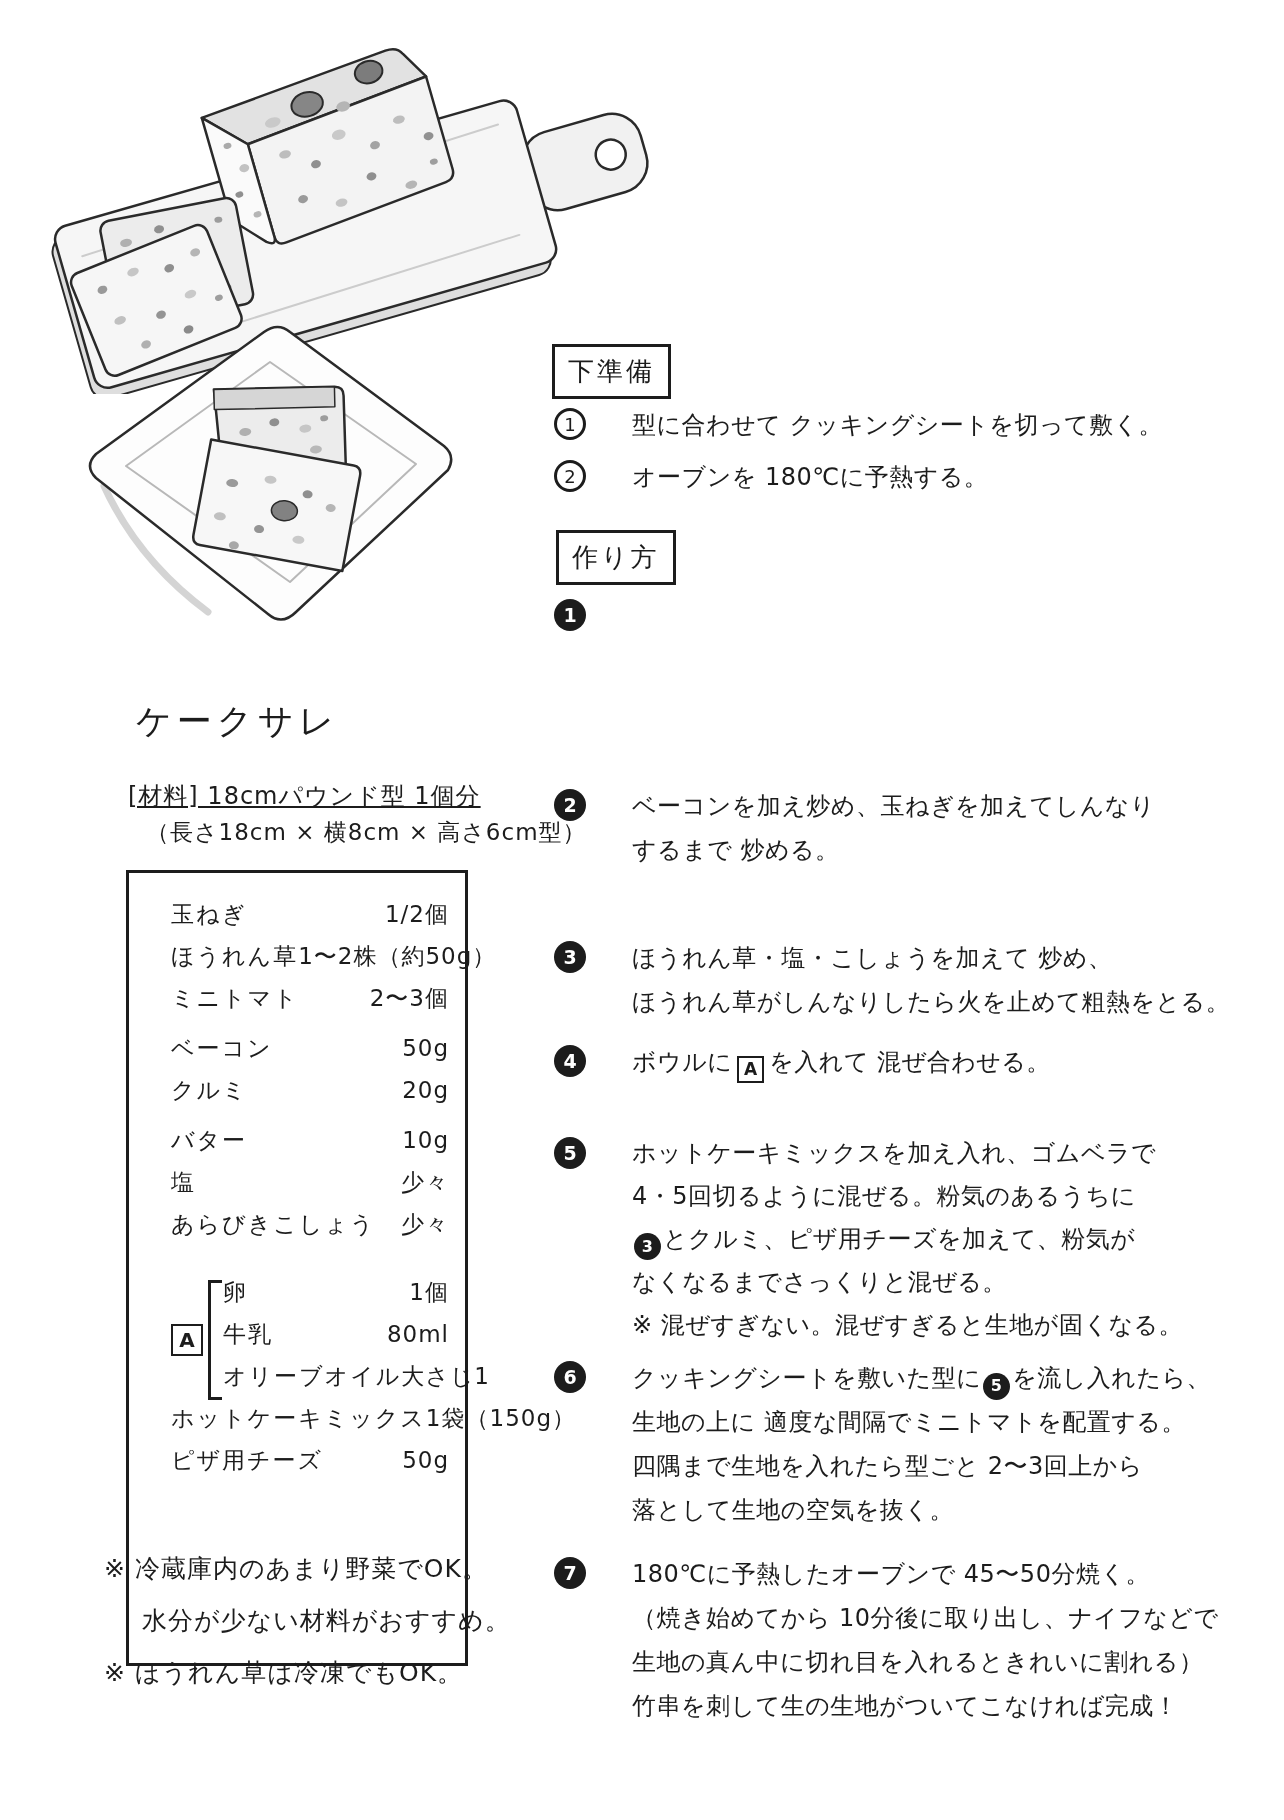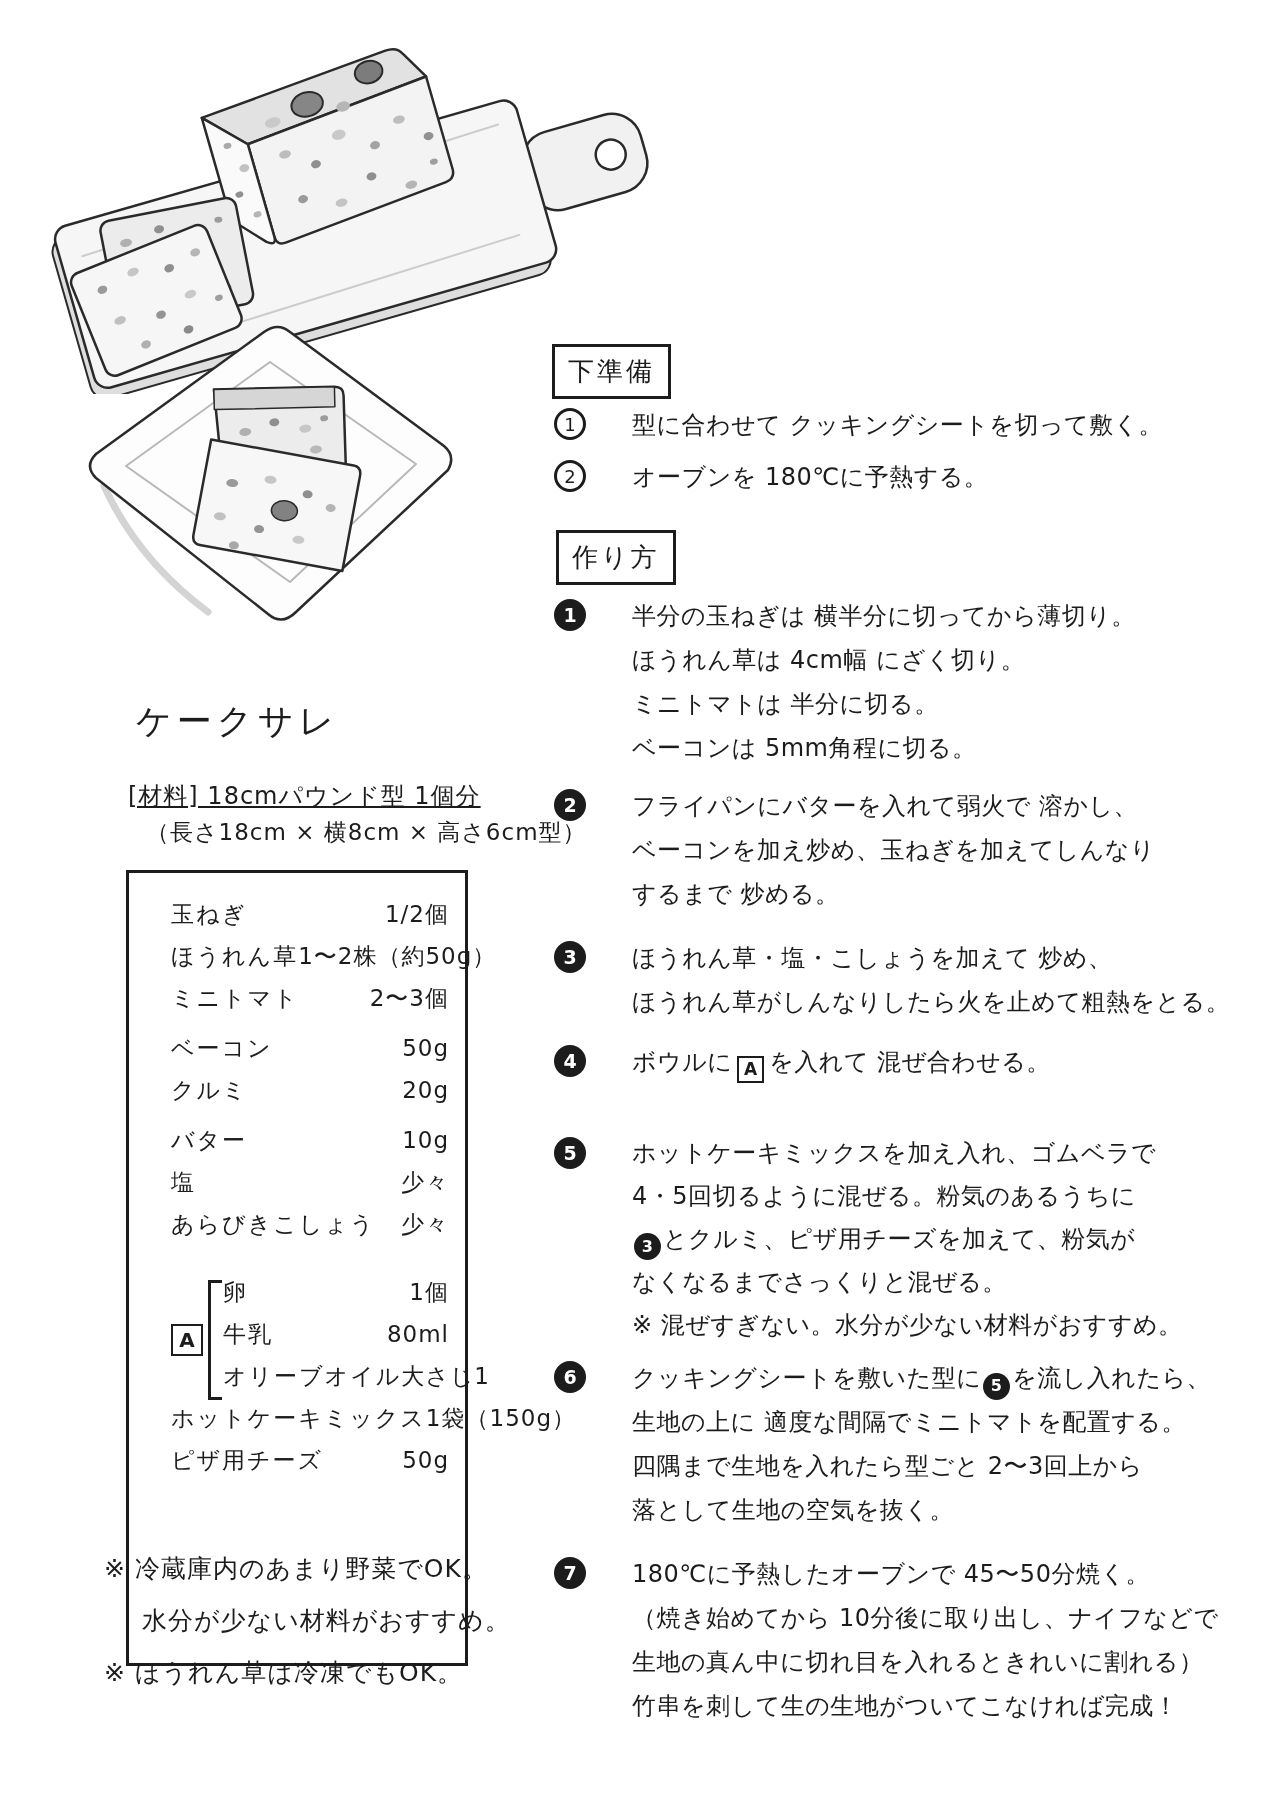--- a/index.html
+++ b/index.html
@@ -259,32 +259,25 @@
 </div>
 <div class="prep-step" style="top:460px;">
   <div class="onum">2</div>
   <div class="ptext">オーブンを 180℃に予熱する。</div>
 </div>
 
 <div class="sec-hdr" style="left:556px; top:530px;">作り方</div>
 
 <div class="dir-step" style="top:594px;">
   <div class="badge">1</div>
-  <div class="step-lines">
-    <div class="sline">半分の玉ねぎは 横半分に切ってから薄切り。</div>
-    <div class="sline">ほうれん草は 4cm幅 にざく切り。</div>
-    <div class="sline">ミニトマトは 半分に切る。</div>
-    <div class="sline">ベーコンは 5mm角程に切る。</div>
-  </div>
 </div>
 
 <div class="dir-step" style="top:784px;">
   <div class="badge">2</div>
   <div class="step-lines">
-    <div class="sline">フライパンにバターを入れて弱火で 溶かし、</div>
     <div class="sline">ベーコンを加え炒め、玉ねぎを加えてしんなり</div>
     <div class="sline">するまで 炒める。</div>
   </div>
 </div>
 
 <div class="dir-step" style="top:936px;">
   <div class="badge">3</div>
   <div class="step-lines">
     <div class="sline">ほうれん草・塩・こしょうを加えて 炒め、</div>
     <div class="sline">ほうれん草がしんなりしたら火を止めて粗熱をとる。</div>
@@ -298,21 +291,21 @@
   </div>
 </div>
 
 <div class="dir-step tight" style="top:1132px;">
   <div class="badge">5</div>
   <div class="step-lines">
     <div class="sline">ホットケーキミックスを加え入れ、ゴムベラで</div>
     <div class="sline">4・5回切るように混ぜる。粉気のあるうちに</div>
     <div class="sline"><span class="badge-inline">3</span><span>とクルミ、ピザ用チーズを加えて、粉気が</span></div>
     <div class="sline">なくなるまでさっくりと混ぜる。</div>
-    <div class="sline">※ 混ぜすぎない。水分が少ない材料がおすすめ。</div>
+    <div class="sline">※ 混ぜすぎない。混ぜすぎると生地が固くなる。</div>
   </div>
 </div>
 
 <div class="dir-step" style="top:1356px;">
   <div class="badge">6</div>
   <div class="step-lines">
     <div class="sline"><span>クッキングシートを敷いた型に</span><span class="badge-inline">5</span><span>を流し入れたら、</span></div>
     <div class="sline">生地の上に 適度な間隔でミニトマトを配置する。</div>
     <div class="sline">四隅まで生地を入れたら型ごと 2〜3回上から</div>
     <div class="sline">落として生地の空気を抜く。</div>

